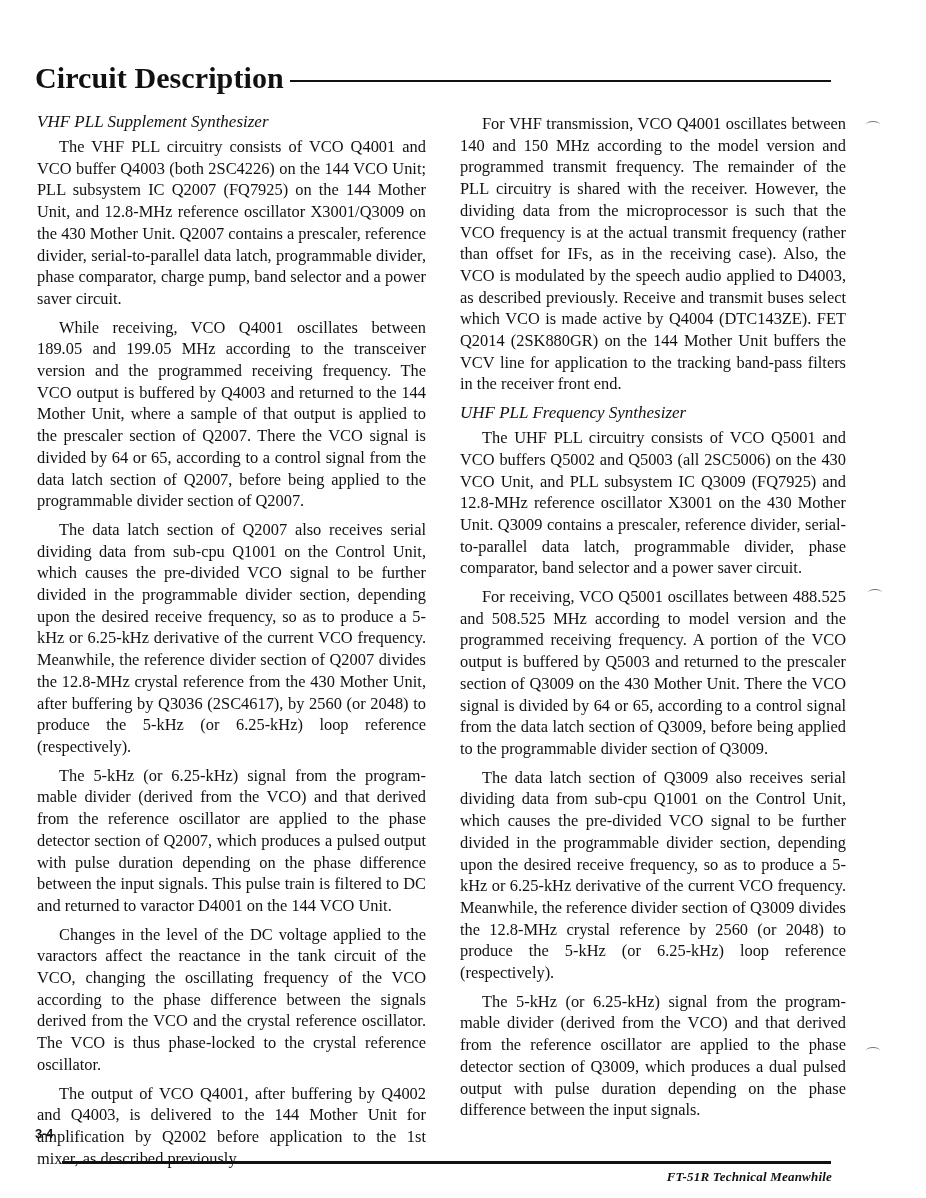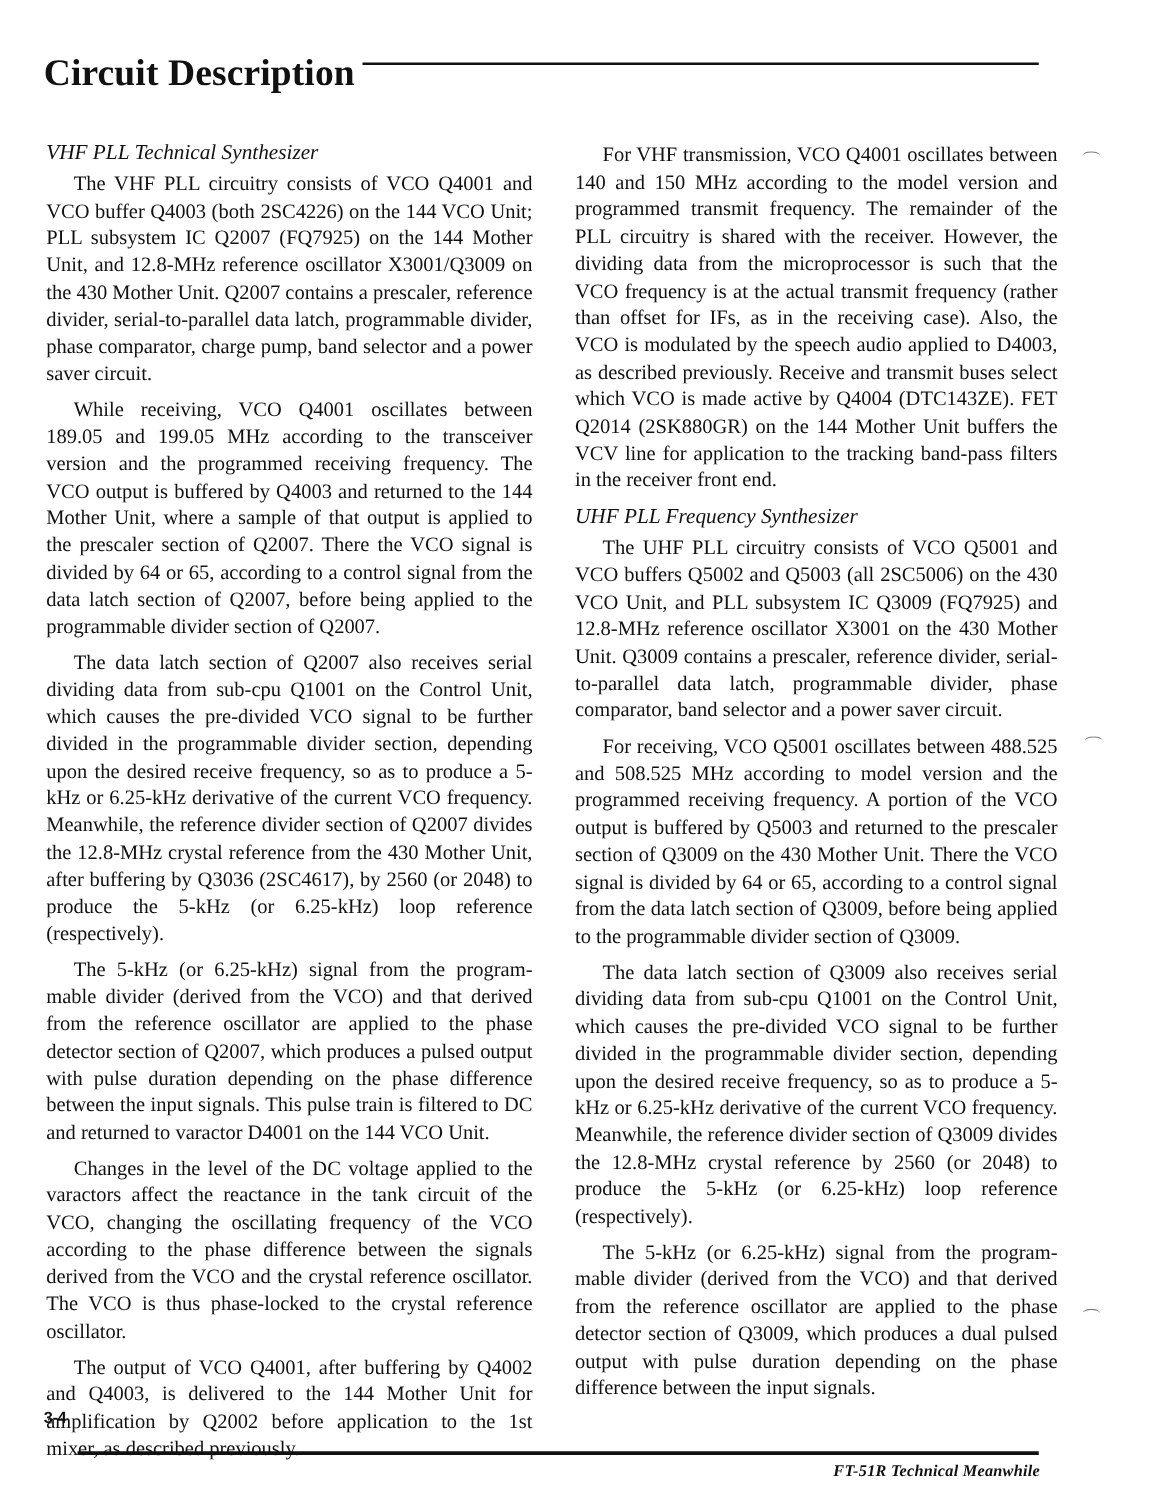--- a/index.html
+++ b/index.html
@@ -11,24 +11,25 @@
       width: 926px;
       height: 1198px;
       position: relative;
       overflow: hidden;
       color: #111111;
       font-family: "Liberation Serif", "DejaVu Serif", serif;
     }
     .page-title-row {
       position: absolute;
       left: 35px;
-      top: 44px;
+      top: 57px;
       width: 796px;
       height: 42px;
       display: flex;
+      align-items: center;
     }
     .page-title {
       font-family: "Liberation Serif", "DejaVu Serif", serif;
       font-weight: bold;
       font-size: 30px;
       letter-spacing: 0.1px;
       white-space: nowrap;
       line-height: 1;
     }
     .title-rule {
@@ -96,21 +97,21 @@
   </style>
 </head>
 <body>
 
 <div class="page-title-row">
   <span class="page-title">Circuit Description</span>
   <span class="title-rule"></span>
 </div>
 
 <div class="column col-left">
-  <div class="section-heading">VHF PLL Technical Synthesizer</div>
+  <div class="section-heading">VHF PLL Supplement Synthesizer</div>
   <p class="para">The VHF PLL circuitry consists of VCO Q4001 and VCO buffer Q4003 (both 2SC4226) on the 144 VCO Unit; PLL subsystem IC Q2007 (FQ7925) on the 144 Mother Unit, and 12.8-MHz reference oscillator X3001/Q3009 on the 430 Mother Unit. Q2007 contains a prescaler, reference divider, serial-to-parallel data latch, programmable divider, phase comparator, charge pump, band selector and a power saver cir­cuit.</p>
   <p class="para">While receiving, VCO Q4001 oscillates between 189.05 and 199.05 MHz according to the transceiver version and the programmed receiving frequency. The VCO output is buffered by Q4003 and returned to the 144 Mother Unit, where a sample of that output is applied to the prescaler section of Q2007. There the VCO signal is divided by 64 or 65, according to a control signal from the data latch section of Q2007, before being applied to the programmable divider section of Q2007.</p>
   <p class="para">The data latch section of Q2007 also receives serial dividing data from sub-cpu Q1001 on the Control Unit, which causes the pre-divided VCO signal to be further divided in the programmable divider section, depending upon the desired receive frequency, so as to produce a 5-kHz or 6.25-kHz derivative of the current VCO frequency. Meanwhile, the reference di­vider section of Q2007 divides the 12.8-MHz crystal reference from the 430 Mother Unit, after buffering by Q3036 (2SC4617), by 2560 (or 2048) to produce the 5-kHz (or 6.25-kHz) loop reference (respectively).</p>
   <p class="para">The 5-kHz (or 6.25-kHz) signal from the program­mable divider (derived from the VCO) and that de­rived from the reference oscillator are applied to the phase detector section of Q2007, which produces a pulsed output with pulse duration depending on the phase difference between the input signals. This pulse train is filtered to DC and returned to varactor D4001 on the 144 VCO Unit.</p>
   <p class="para">Changes in the level of the DC voltage applied to the varactors affect the reactance in the tank circuit of the VCO, changing the oscillating frequency of the VCO according to the phase difference between the signals derived from the VCO and the crystal refer­ence oscillator. The VCO is thus phase-locked to the crystal reference oscillator.</p>
   <p class="para">The output of VCO Q4001, after buffering by Q4002 and Q4003, is delivered to the 144 Mother Unit for amplification by Q2002 before application to the 1st mixer, as described previously.</p>
 </div>
 
 <div class="column col-right">
   <p class="para">For VHF transmission, VCO Q4001 oscillates be­tween 140 and 150 MHz according to the model ver­sion and programmed transmit frequency. The remainder of the PLL circuitry is shared with the receiver. However, the dividing data from the micro­processor is such that the VCO frequency is at the actual transmit frequency (rather than offset for IFs, as in the receiving case). Also, the VCO is modulated by the speech audio applied to D4003, as described previously. Receive and transmit buses select which VCO is made active by Q4004 (DTC143ZE). FET Q2014 (2SK880GR) on the 144 Mother Unit buffers the VCV line for application to the tracking band-pass filters in the receiver front end.</p>

